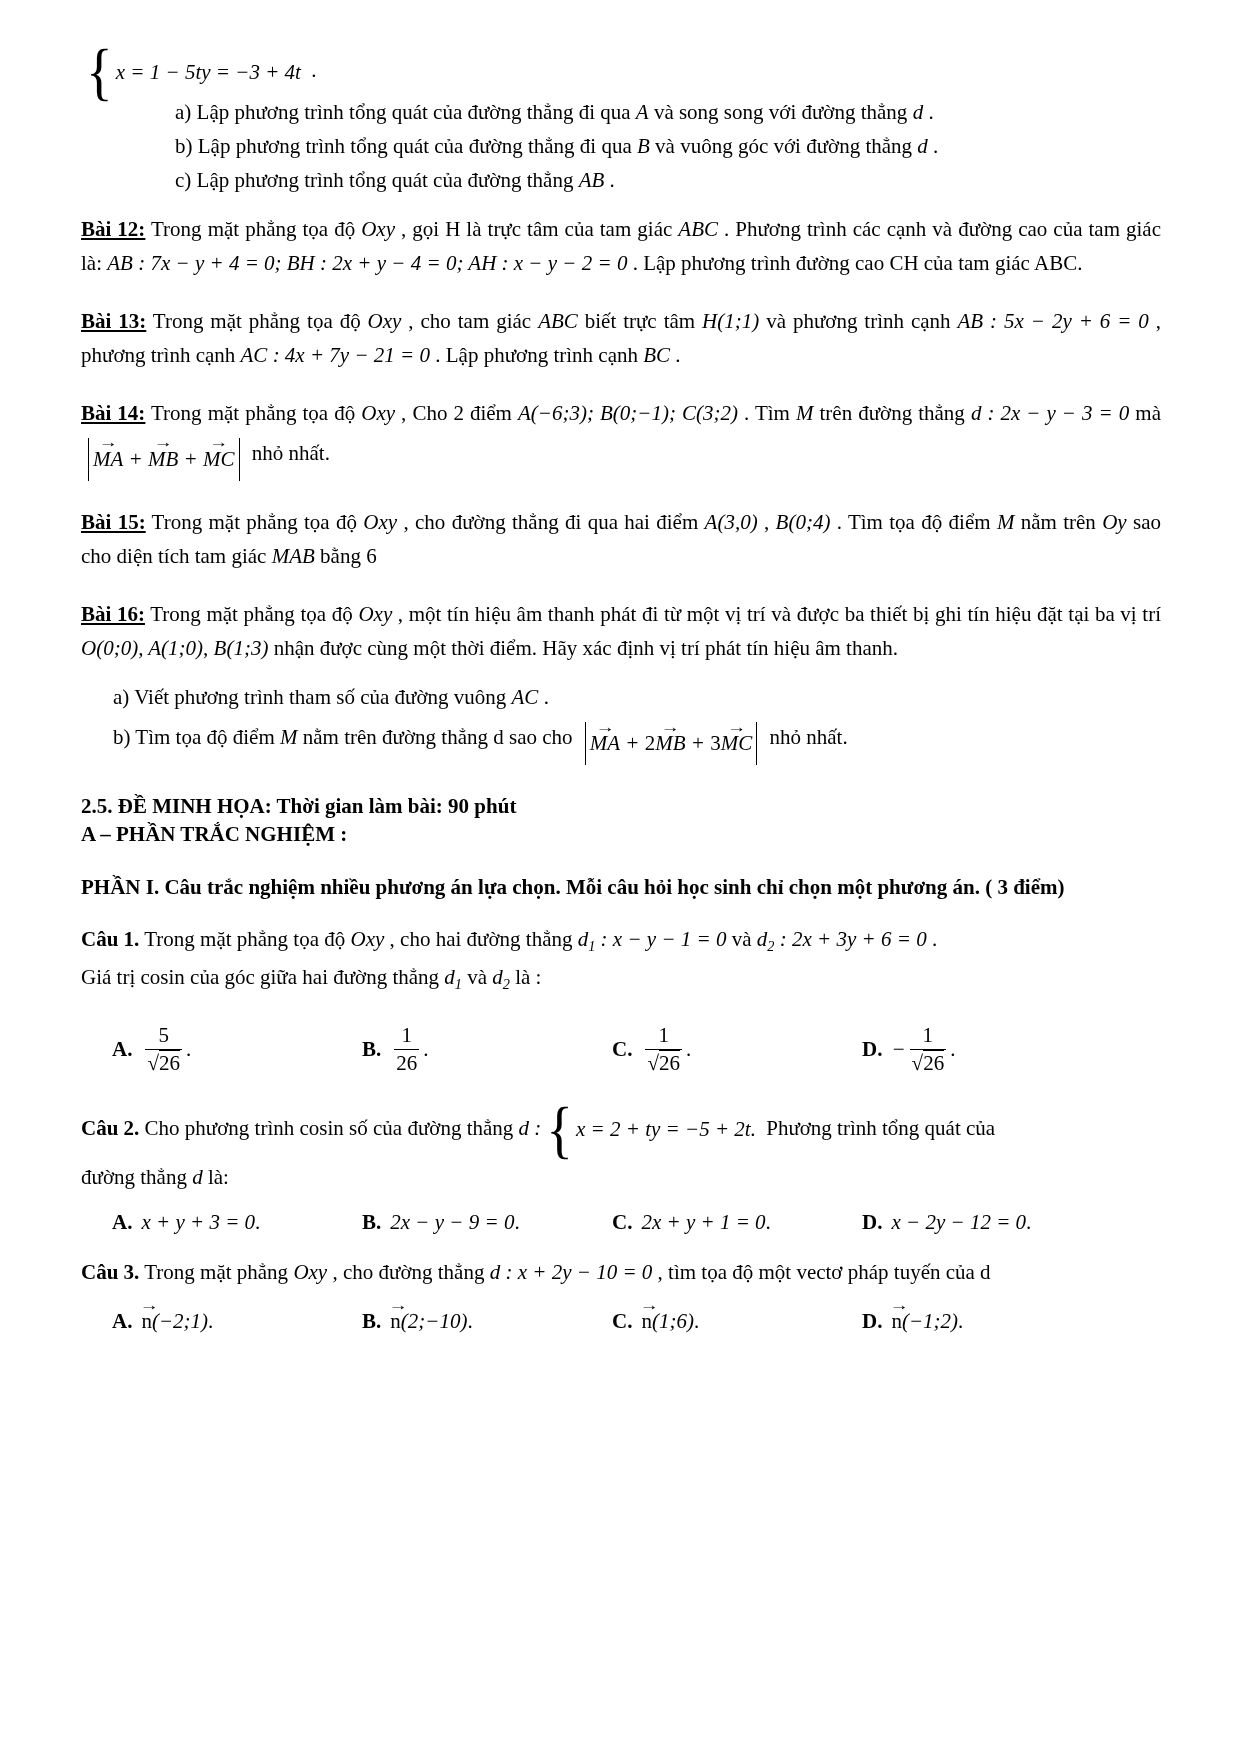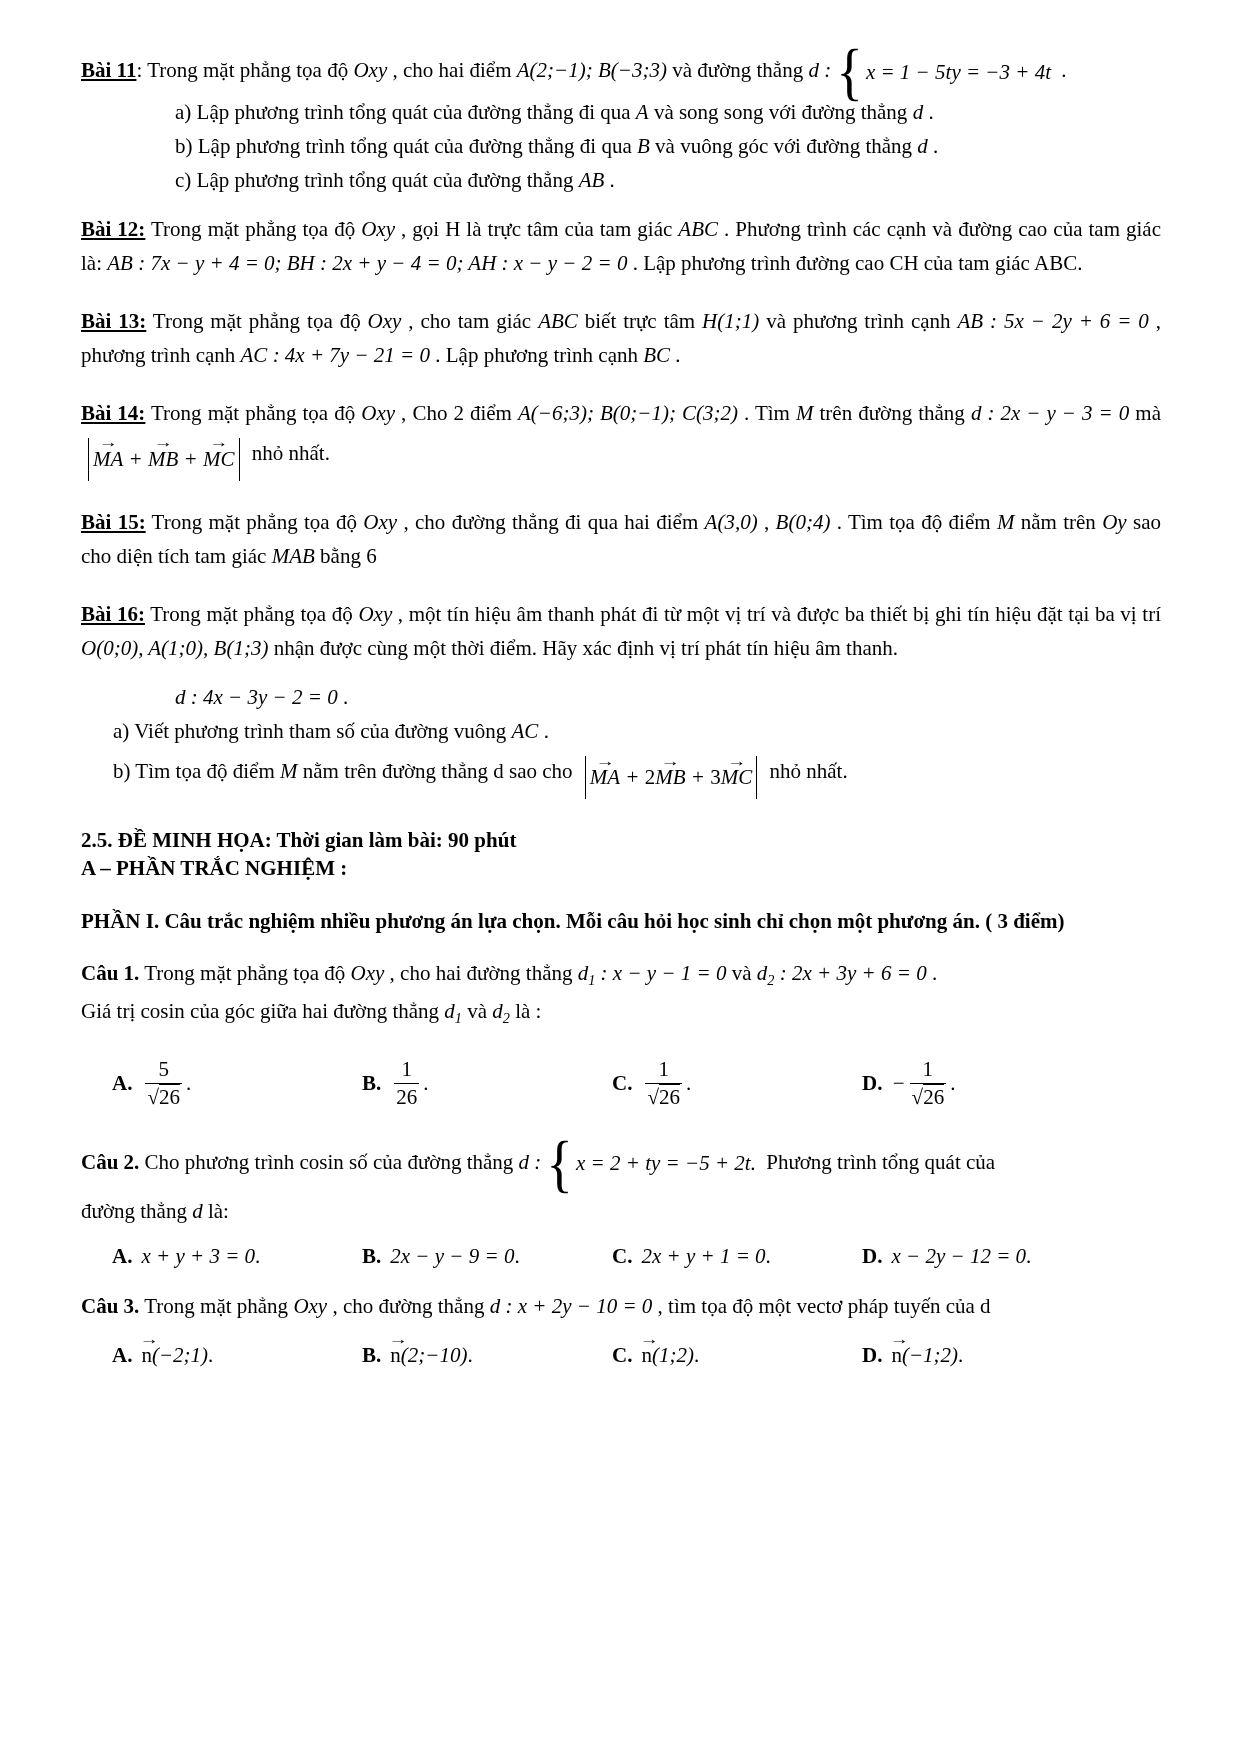--- a/index.html
+++ b/index.html
@@ -54,21 +54,21 @@
   .qblock{margin-bottom:14px;}
   .line2gap{margin-top:2px;}
 </style>
 </head>
 <body>
 
 <div class="page">
 
   <div class="prob">
     <div class="para">
-      <span><span class="bu">Bài 11</span><span class="rm">: Trong mặt phẳng tọa độ </span><span class="mi">Oxy</span><span class="rm"> , cho hai điểm </span><span class="mi">A(2;−1); B(−3;3)</span><span class="rm"> và đường thẳng </span><span class="mi">d :</span></span><span class="system">
+      <span class="system">
           <span class="sys-brace">{</span>
           <span class="sys-rows">
             <span>x = 1 − 5t</span>
             <span>y = −3 + 4t</span>
           </span>
         </span><span><span class="rm"> .</span></span>
     </div>
     <div class="para indent-items"><span class="rm">a) Lập phương trình tổng quát của đường thẳng đi qua </span><span class="mi">A</span><span class="rm"> và song song với đường thẳng </span><span class="mi">d</span><span class="rm"> .</span></div>
     <div class="para indent-items"><span class="rm">b) Lập phương trình tổng quát của đường thẳng đi qua </span><span class="mi">B</span><span class="rm"> và vuông góc với đường thẳng </span><span class="mi">d</span><span class="rm"> .</span></div>
     <div class="para indent-items"><span class="rm">c) Lập phương trình tổng quát của đường thẳng </span><span class="mi">AB</span><span class="rm"> .</span></div>
@@ -84,21 +84,20 @@
         <span><span class="mi vec">MA</span><span class="mi"> + </span><span class="mi vec">MB</span><span class="mi"> + </span><span class="mi vec">MC</span></span>
         <span class="vbar"></span>
       </span><span><span class="rm"> nhỏ nhất.</span></span>
   </div>
 
   <div class="prob para" style="margin-bottom:24px;"><span class="bu">Bài 15:</span><span class="rm"> Trong mặt phẳng tọa độ </span><span class="mi">Oxy</span><span class="rm"> , cho đường thẳng đi qua hai điểm </span><span class="mi">A(3,0)</span><span class="rm"> , </span><span class="mi">B(0;4)</span><span class="rm"> . Tìm tọa độ điểm </span><span class="mi">M</span><span class="rm"> nằm trên </span><span class="mi">Oy</span><span class="rm"> sao cho diện tích tam giác </span><span class="mi">MAB</span><span class="rm"> bằng 6</span></div>
 
   <div class="prob para"><span class="bu">Bài 16:</span><span class="rm"> Trong mặt phẳng tọa độ </span><span class="mi">Oxy</span><span class="rm"> , một tín hiệu âm thanh phát đi từ một vị trí và được ba thiết bị ghi tín hiệu đặt tại ba vị trí </span><span class="mi">O(0;0), A(1;0), B(1;3)</span><span class="rm"> nhận được cùng một thời điểm. Hãy xác định vị trí phát tín hiệu âm thanh.</span></div>
 
   <div class="prob">
-    <div class="para indent-eq"><span class="mi">d : 4x − 3y − 2 = 0</span><span class="rm"> .</span></div>
     <div class="para indent-sub"><span class="rm">a) Viết phương trình tham số của đường vuông </span><span class="mi">AC</span><span class="rm"> .</span></div>
     <div class="para indent-sub">
       <span><span class="rm">b) Tìm tọa độ điểm </span><span class="mi">M</span><span class="rm"> nằm trên đường thẳng d sao cho </span></span><span class="absgrp">
           <span class="vbar"></span>
           <span><span class="mi vec">MA</span><span class="mi"> + </span><span class="rm">2</span><span class="mi vec">MB</span><span class="mi"> + </span><span class="rm">3</span><span class="mi vec">MC</span></span>
           <span class="vbar"></span>
         </span><span><span class="rm"> nhỏ nhất.</span></span>
     </div>
   </div>
 
@@ -198,21 +197,21 @@
       </div>
       <div class="opt">
         <span class="lab">B.</span>
         <span class="vec">n</span>
         <span class="optexpr">(2;−10)</span>
         <span> .</span>
       </div>
       <div class="opt">
         <span class="lab">C.</span>
         <span class="vec">n</span>
-        <span class="optexpr">(1;2)</span>
+        <span class="optexpr">(1;6)</span>
         <span> .</span>
       </div>
       <div class="opt">
         <span class="lab">D.</span>
         <span class="vec">n</span>
         <span class="optexpr">(−1;2)</span>
         <span> .</span>
       </div>
     </div>
   </div>

